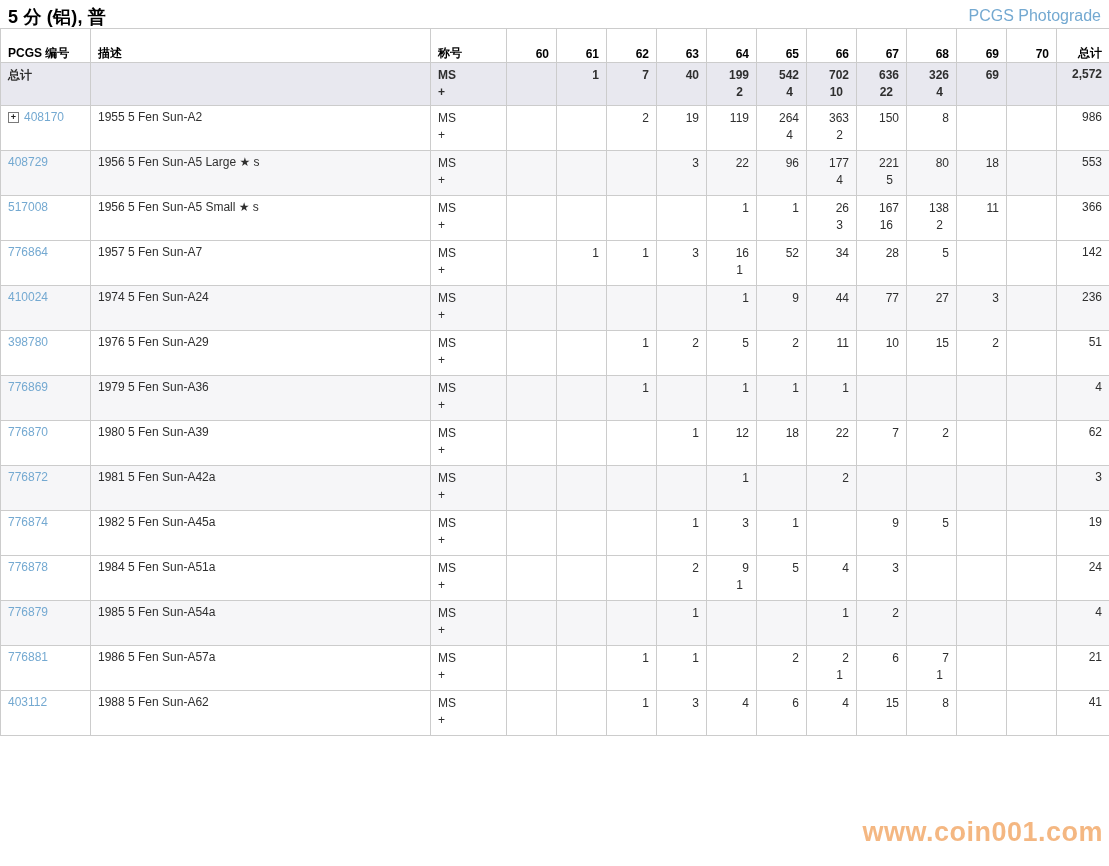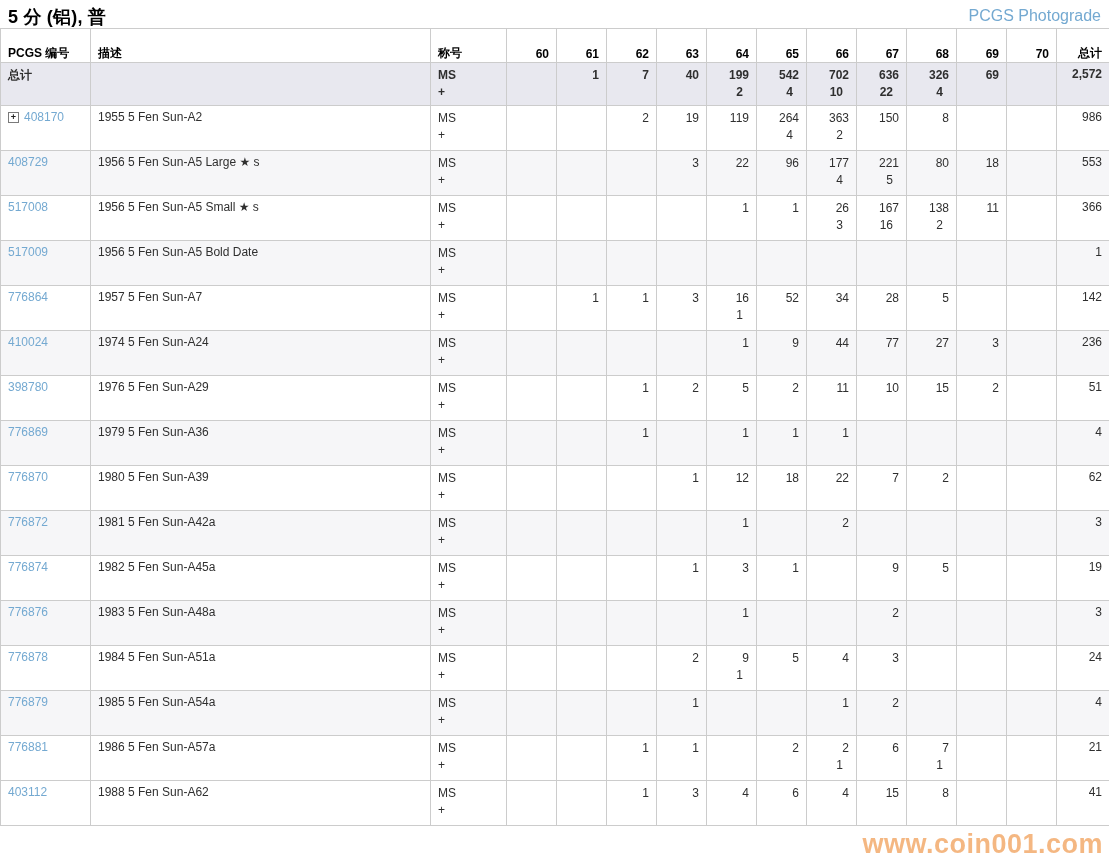--- a/index.html
+++ b/index.html
@@ -25,21 +25,21 @@
   tbody tr.data.alt td { background: #f6f6f8; }
   a.idlink { color: #74a9d1; text-decoration: none; cursor: pointer; }
   .expand {
     display: inline-block; width: 11px; height: 11px; border: 1px solid #7a7a7a;
     background: #fff; font-size: 9px; line-height: 9px; text-align: center;
     color: #222; margin-right: 5px; vertical-align: 1px; cursor: pointer; font-weight: bold;
   }
   .l1, .l2, .desig div { line-height: 17px; }
   .l2 { margin-right: 6px; }
   .watermark {
-    position: absolute; right: 6px; bottom: 6px;
+    position: absolute; right: 6px; bottom: 18px;
     font-size: 27px; font-weight: bold; color: #f2a460; opacity: 0.78;
     pointer-events: none; white-space: nowrap; letter-spacing: 0.5px;
   }
 </style>
 </head>
 <body>
 
 <div class="topbar">
   <div class="title">5 分 (铝), 普</div>
   <a class="pg-link">PCGS Photograde</a>
@@ -226,40 +226,20 @@
         <td class="ta-r">
           <div class="l1">138</div>
           <div class="l2">2</div>
         </td>
         <td class="ta-r">
           <div class="l1">11</div>
         </td>
         <td class="ta-r"></td>
         <td class="ta-r">366</td>
       </tr>
-      <tr class="data alt">
-        <td class="ta-l"><a class="idlink">517009</a></td>
-        <td class="ta-l">1956 5 Fen Sun-A5 Bold Date</td>
-        <td class="desig ta-l">
-          <div>MS</div>
-          <div>+</div>
-        </td>
-        <td class="ta-r"></td>
-        <td class="ta-r"></td>
-        <td class="ta-r"></td>
-        <td class="ta-r"></td>
-        <td class="ta-r"></td>
-        <td class="ta-r"></td>
-        <td class="ta-r"></td>
-        <td class="ta-r"></td>
-        <td class="ta-r"></td>
-        <td class="ta-r"></td>
-        <td class="ta-r"></td>
-        <td class="ta-r">1</td>
-      </tr>
       <tr class="data">
         <td class="ta-l"><a class="idlink">776864</a></td>
         <td class="ta-l">1957 5 Fen Sun-A7</td>
         <td class="desig ta-l">
           <div>MS</div>
           <div>+</div>
         </td>
         <td class="ta-r"></td>
         <td class="ta-r">
           <div class="l1">1</div>
@@ -464,44 +444,20 @@
         <td class="ta-r"></td>
         <td class="ta-r">
           <div class="l1">9</div>
         </td>
         <td class="ta-r">
           <div class="l1">5</div>
         </td>
         <td class="ta-r"></td>
         <td class="ta-r"></td>
         <td class="ta-r">19</td>
-      </tr>
-      <tr class="data alt">
-        <td class="ta-l"><a class="idlink">776876</a></td>
-        <td class="ta-l">1983 5 Fen Sun-A48a</td>
-        <td class="desig ta-l">
-          <div>MS</div>
-          <div>+</div>
-        </td>
-        <td class="ta-r"></td>
-        <td class="ta-r"></td>
-        <td class="ta-r"></td>
-        <td class="ta-r"></td>
-        <td class="ta-r">
-          <div class="l1">1</div>
-        </td>
-        <td class="ta-r"></td>
-        <td class="ta-r"></td>
-        <td class="ta-r">
-          <div class="l1">2</div>
-        </td>
-        <td class="ta-r"></td>
-        <td class="ta-r"></td>
-        <td class="ta-r"></td>
-        <td class="ta-r">3</td>
       </tr>
       <tr class="data">
         <td class="ta-l"><a class="idlink">776878</a></td>
         <td class="ta-l">1984 5 Fen Sun-A51a</td>
         <td class="desig ta-l">
           <div>MS</div>
           <div>+</div>
         </td>
         <td class="ta-r"></td>
         <td class="ta-r"></td>

